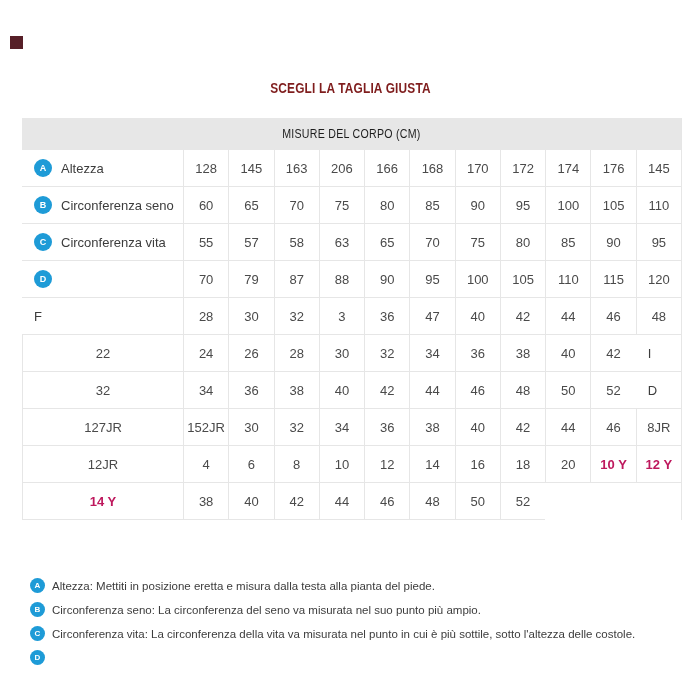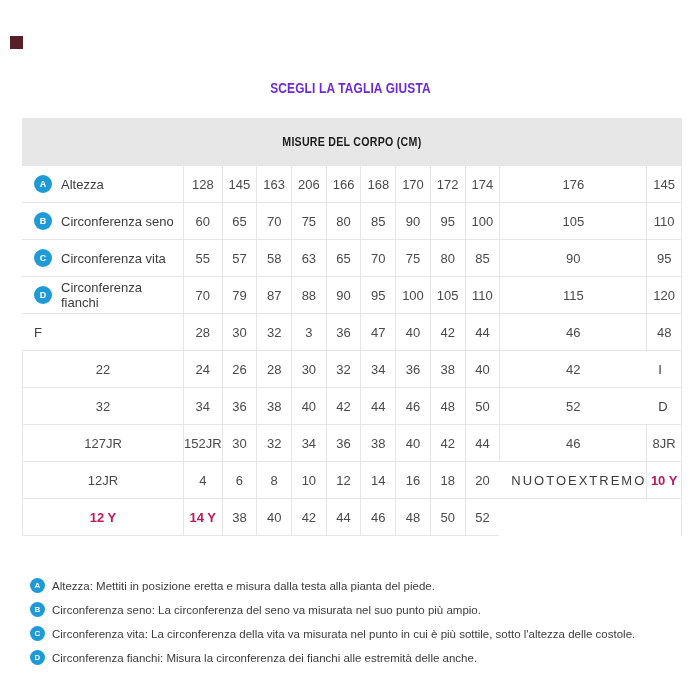--- a/index.html
+++ b/index.html
@@ -1,25 +1,25 @@
 <!DOCTYPE html>
 <html style="--accent: #1e9bd7; --header-bg: #e7e7e7; --brand-square: #571f28;"><head>
 <meta charset="utf-8">
 <style>
   * { margin:0; padding:0; box-sizing:border-box; }
   html,body { width:700px; height:700px; background:#ffffff; font-family:"Liberation Sans", sans-serif; }
   .canvas { position:relative; width:700px; height:700px; background:#fff; overflow:hidden; }
 
   .brand-square { position:absolute; left:10px; top:36px; width:13px; height:13px; background:var(--brand-square,#571f28); }
 
-  .title { position:absolute; top:80px; left:0; width:700px; text-align:center; font-size:14px; font-weight:bold; color:#6d28d9; letter-spacing:.2px; }
+  .title { position:absolute; top:80px; left:0; width:700px; text-align:center; font-size:14px; font-weight:bold; color:#7f1d1d; letter-spacing:.2px; }
   .title span { display:inline-block; transform:scaleX(.85); transform-origin:center; white-space:nowrap; }
 
   .table { position:absolute; left:22px; top:118px; width:660px; display:grid; grid-template-columns:161px repeat(11, 1fr); border-right:1px solid #e6e6e6; }
-  .section-header { grid-column:1 / -1; height:48px; background:var(--header-bg,#e7e7e7); display:flex; align-items:center; justify-content:center; font-weight:bold; font-size:12.5px; color:#1d1d1d; letter-spacing:.3px; }
+  .section-header { grid-column:1 / -1; height:32px; background:var(--header-bg,#e7e7e7); display:flex; align-items:center; justify-content:center; font-weight:normal; font-size:12.5px; color:#1d1d1d; letter-spacing:.3px; }
   .section-header span { display:inline-block; transform:scaleX(.85); transform-origin:center; white-space:nowrap; }
 
   .cell { height:37px; display:flex; align-items:center; border-bottom:1px solid #e6e6e6; font-size:13px; color:#4a4a4a; }
   .label-cell { padding-left:12px; gap:9px; color:#3c3c3c; }
   .label-cell.spaced { letter-spacing:2px; }
   .value-cell { justify-content:center; border-left:1px solid #e6e6e6; }
   .value-cell.strong { font-weight:bold; color:#be185d; }
 
   .badge { display:inline-flex; align-items:center; justify-content:center; width:18px; height:18px; min-width:18px; border-radius:50%; background:var(--accent,#1e9bd7); color:#fff; font-size:9px; font-weight:bold; }
 
@@ -77,21 +77,20 @@
       <div class="cell value-cell">63</div>
       <div class="cell value-cell">65</div>
       <div class="cell value-cell">70</div>
       <div class="cell value-cell">75</div>
       <div class="cell value-cell">80</div>
       <div class="cell value-cell">85</div>
       <div class="cell value-cell">90</div>
       <div class="cell value-cell">95</div>
       <div class="cell label-cell">
         <span class="badge">D</span>
-        <span>Circonferenza fianchi</span>
       </div>
       <div class="cell value-cell">70</div>
       <div class="cell value-cell">79</div>
       <div class="cell value-cell">87</div>
       <div class="cell value-cell">88</div>
       <div class="cell value-cell">90</div>
       <div class="cell value-cell">95</div>
       <div class="cell value-cell">100</div>
       <div class="cell value-cell">105</div>
       <div class="cell value-cell">110</div>
@@ -154,23 +153,20 @@
       <div class="cell value-cell">12JR</div>
       <div class="cell value-cell">4</div>
       <div class="cell value-cell">6</div>
       <div class="cell value-cell">8</div>
       <div class="cell value-cell">10</div>
       <div class="cell value-cell">12</div>
       <div class="cell value-cell">14</div>
       <div class="cell value-cell">16</div>
       <div class="cell value-cell">18</div>
       <div class="cell value-cell">20</div>
-      <div class="cell label-cell spaced">
-        <span>NUOTOEXTREMO</span>
-      </div>
       <div class="cell value-cell strong">10 Y</div>
       <div class="cell value-cell strong">12 Y</div>
       <div class="cell value-cell strong">14 Y</div>
       <div class="cell value-cell">38</div>
       <div class="cell value-cell">40</div>
       <div class="cell value-cell">42</div>
       <div class="cell value-cell">44</div>
       <div class="cell value-cell">46</div>
       <div class="cell value-cell">48</div>
       <div class="cell value-cell">50</div>
@@ -184,16 +180,15 @@
       <div class="footnote">
         <span class="badge">B</span>
         <span>Circonferenza seno: La circonferenza del seno va misurata nel suo punto più ampio.</span>
       </div>
       <div class="footnote">
         <span class="badge">C</span>
         <span>Circonferenza vita: La circonferenza della vita va misurata nel punto in cui è più sottile, sotto l'altezza delle costole.</span>
       </div>
       <div class="footnote">
         <span class="badge">D</span>
-        <span>Circonferenza fianchi: Misura la circonferenza dei fianchi alle estremità delle anche.</span>
       </div>
     </div>
 </div>
 
 </body></html>

